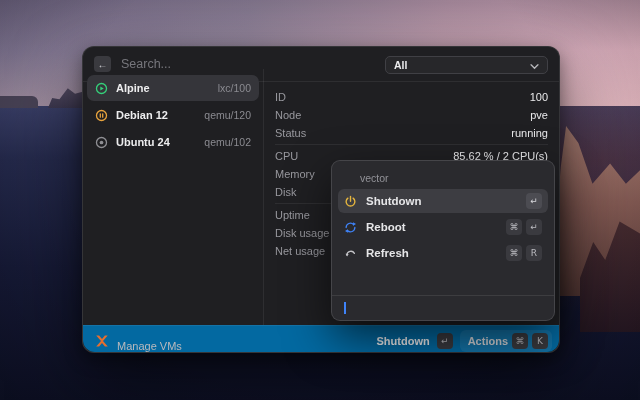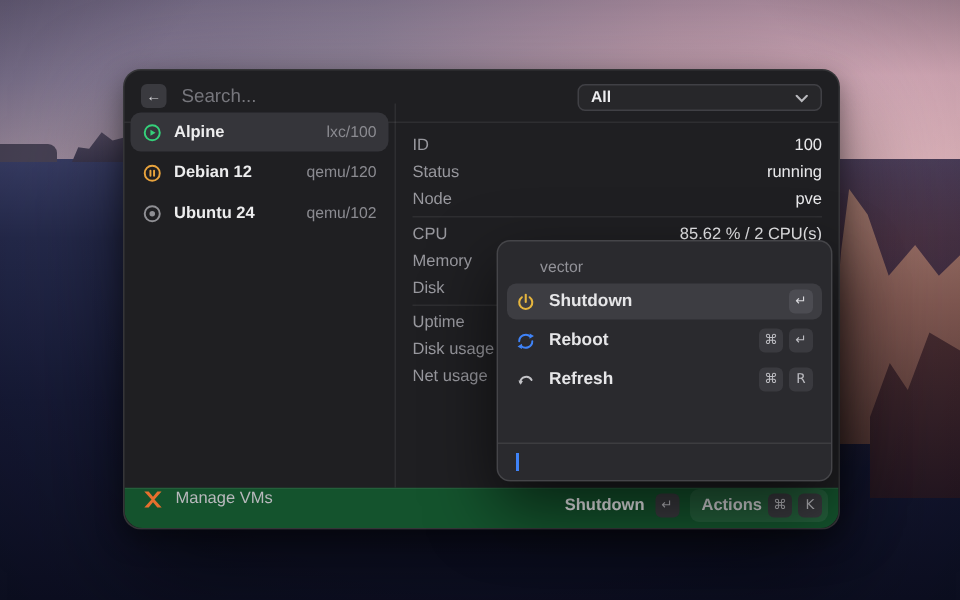--- a/index.html
+++ b/index.html
@@ -54,22 +54,22 @@
   .vm-name { font-size:11px; font-weight:700; color:#ededee; flex:1; }
   .vm-id { font-size:10.5px; color:#8b8b91; }
 
   .details { position:absolute; left:181px; top:35px; right:0; bottom:27px; padding-top:6px; }
   .detail-row { height:18px; display:flex; align-items:center; justify-content:space-between; padding:0 11px; }
   .d-label { font-size:11px; color:#98989e; }
   .d-value { font-size:11px; color:#e9e9eb; }
   .d-sep { height:1px; background:rgba(255,255,255,.07); margin:2px 11px; }
 
   .win-footer { position:absolute; left:0; right:0; bottom:0; height:27px;
-    border-top:1px solid rgba(255,255,255,.07); display:flex; align-items:flex-start;
-    padding:0 7px 0 12px; gap:8px; border-radius:0 0 12px 12px; background:#14532d; }
+    border-top:1px solid rgba(255,255,255,.07); display:flex; align-items:flex-end;
+    padding:0 7px 0 12px; gap:8px; border-radius:0 0 12px 12px; background:#0369a1; }
   .app-name { font-size:11px; color:#b9b9bd; }
   .footer-right { margin-left:auto; display:flex; align-items:center; gap:7px; }
   .primary-label { font-size:11px; font-weight:700; color:#f0f0f2; }
   .kbd { min-width:16px; height:16px; padding:0 3px; border-radius:4px; background:#3a3a3f;
     color:#bcbcc1; font-size:9px; display:flex; align-items:center; justify-content:center;
     font-family:"DejaVu Sans", sans-serif; }
   .actions-pill { display:flex; align-items:center; gap:4px; background:rgba(255,255,255,.07);
     border-radius:6px; padding:3px 4px 3px 8px; }
   .actions-label { font-size:11px; font-weight:600; color:#d8d8db; }
 
@@ -153,26 +153,26 @@
       <span class="vm-id">qemu/102</span>
     </div>
   </div>
 
   <div class="details">
     <div class="detail-row">
       <span class="d-label">ID</span>
       <span class="d-value">100</span>
     </div>
     <div class="detail-row">
+      <span class="d-label">Node</span>
+      <span class="d-value">pve</span>
+    </div>
+    <div class="detail-row">
       <span class="d-label">Status</span>
       <span class="d-value">running</span>
-    </div>
-    <div class="detail-row">
-      <span class="d-label">Node</span>
-      <span class="d-value">pve</span>
     </div>
     <div class="d-sep"></div>
     <div class="detail-row">
       <span class="d-label">CPU</span>
       <span class="d-value">85.62 % / 2 CPU(s)</span>
     </div>
     <div class="detail-row">
       <span class="d-label">Memory</span>
       <span class="d-value"></span>
     </div>

